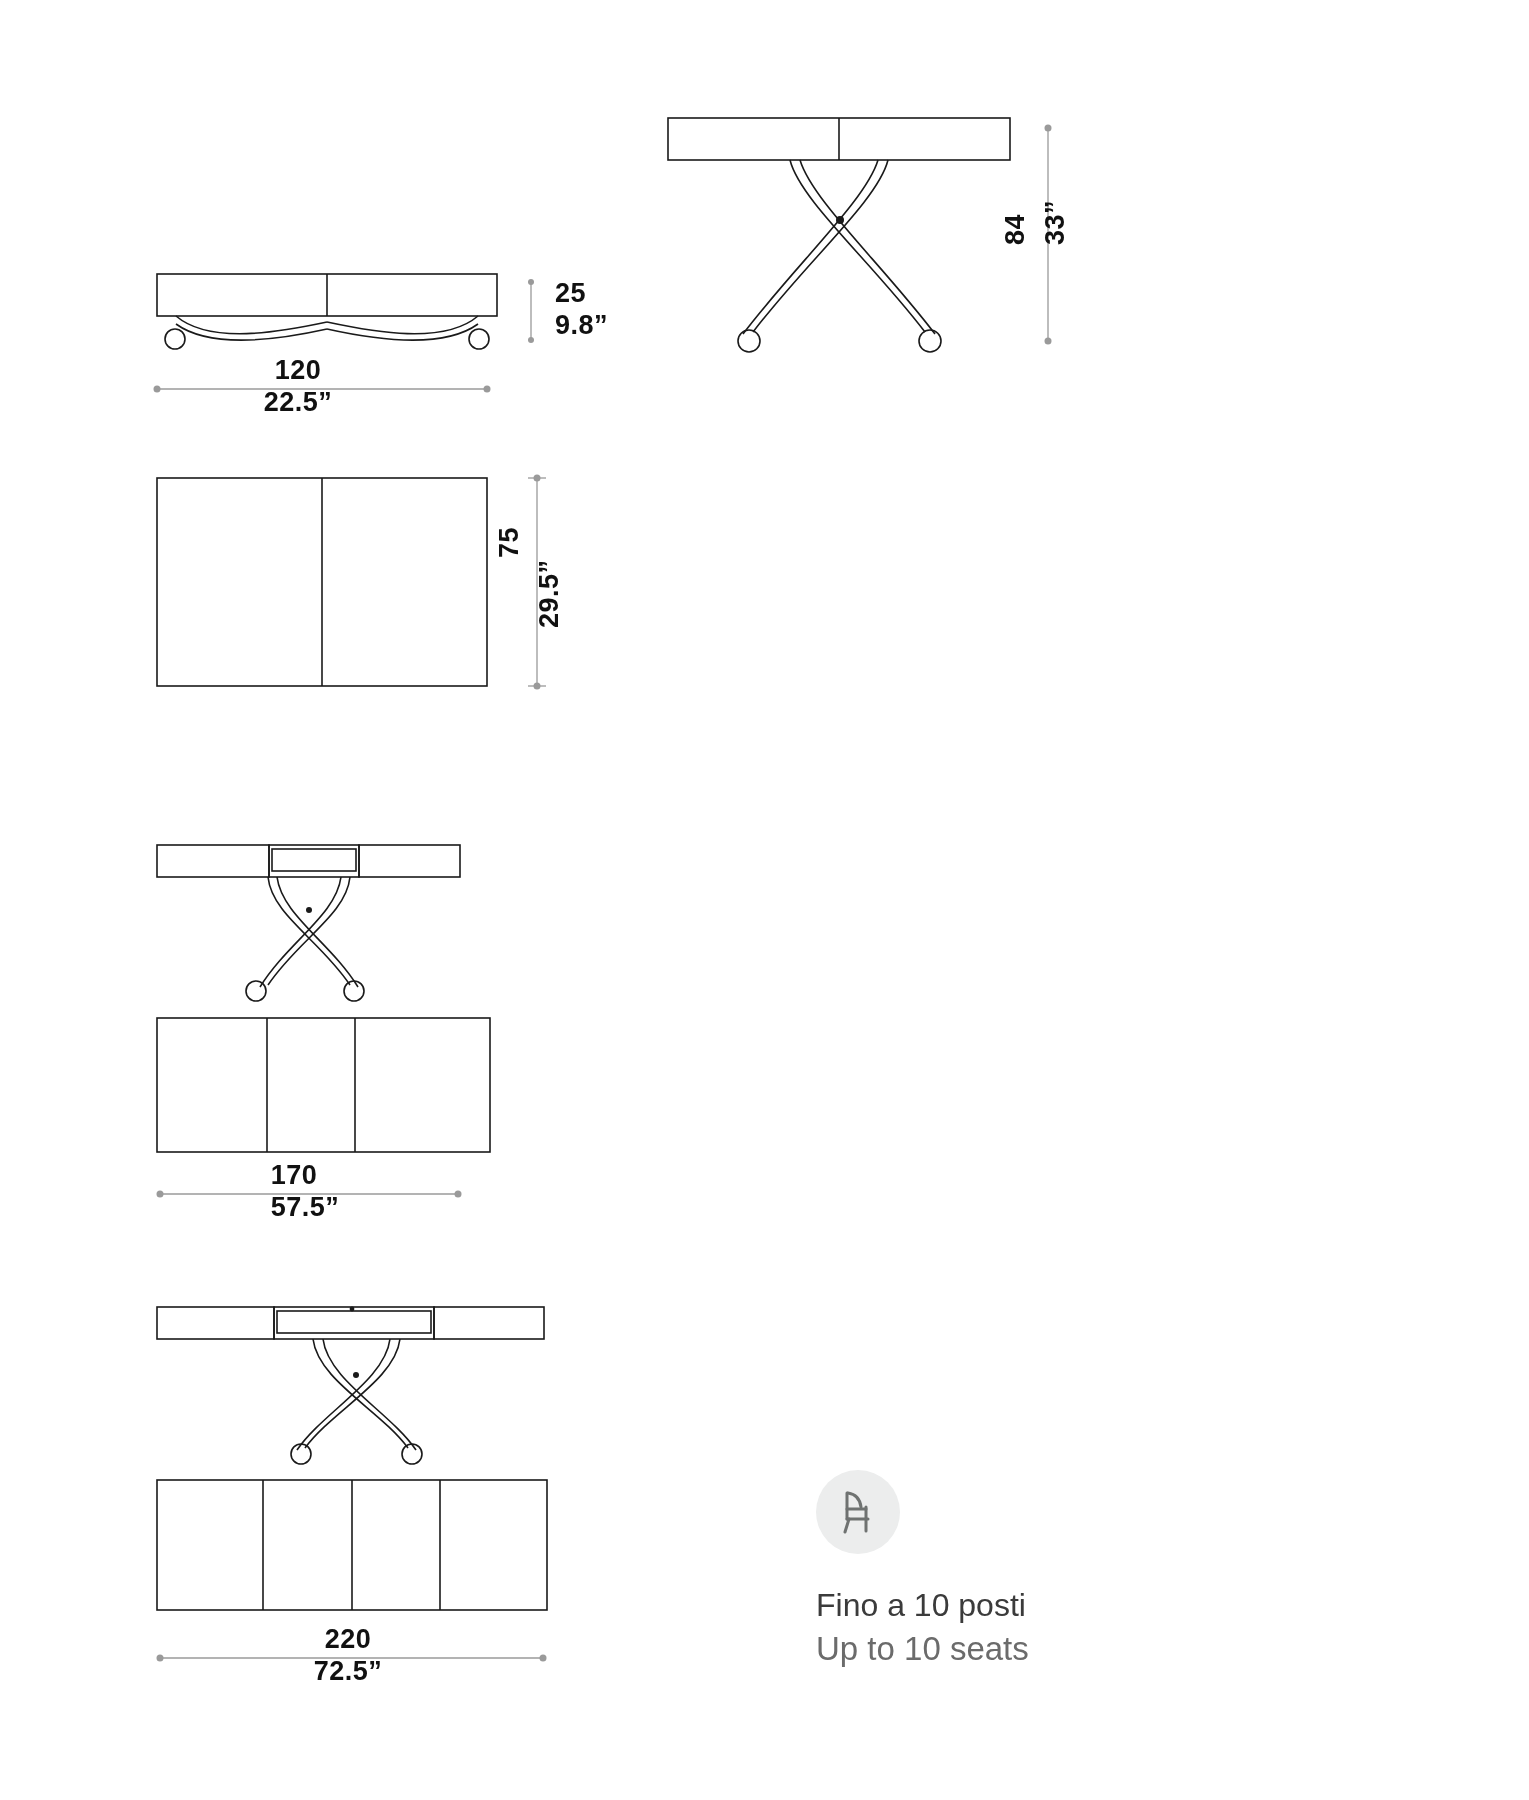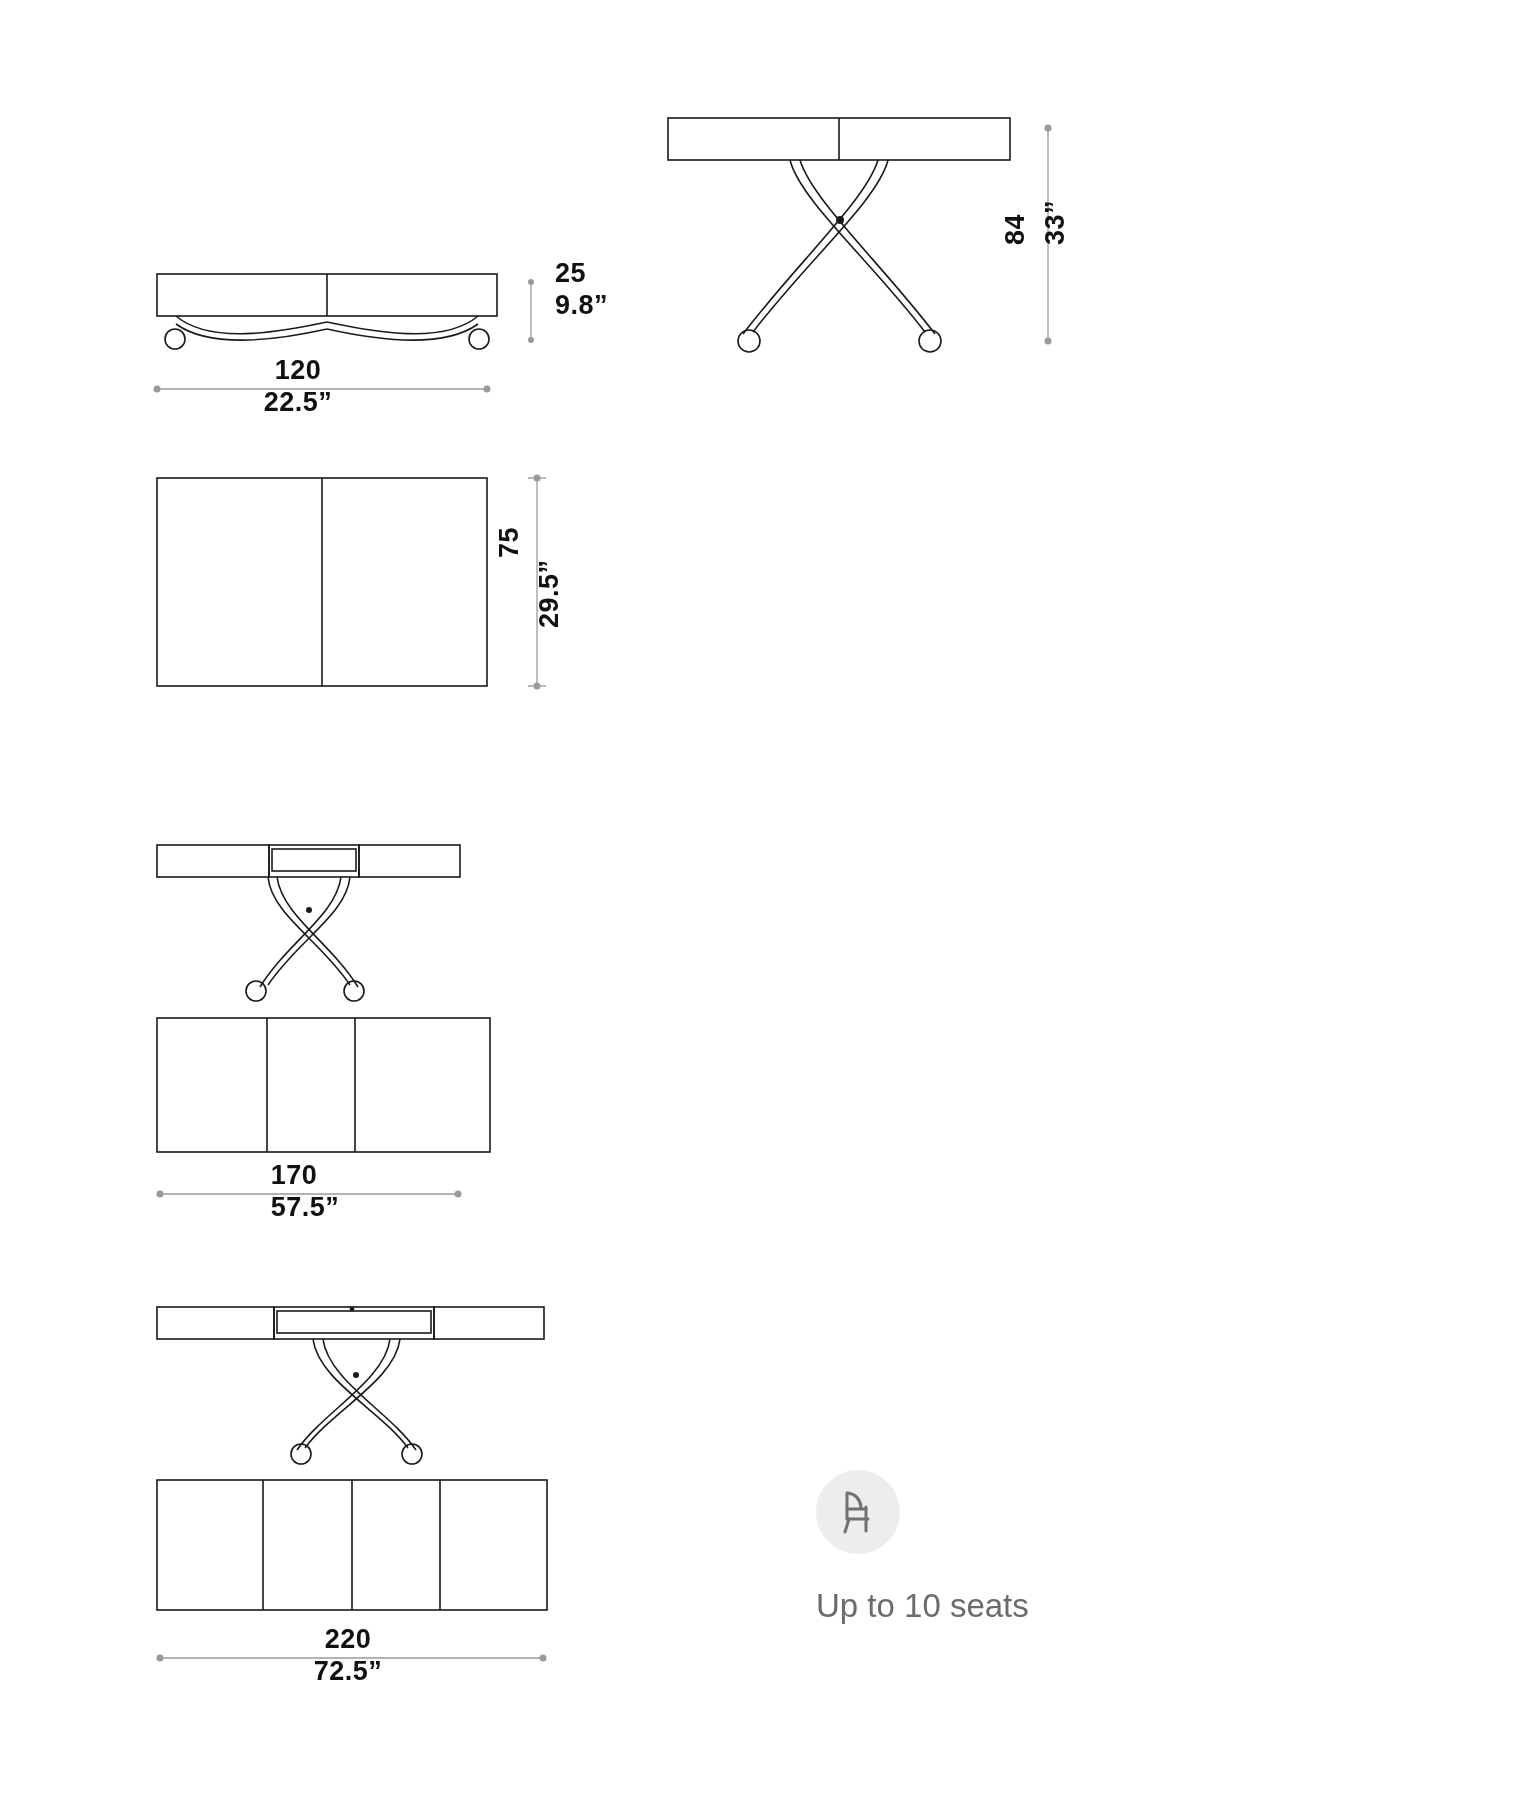--- a/index.html
+++ b/index.html
@@ -198,21 +198,21 @@
 
       <g stroke="#9a9a9a" stroke-width="1.3">
         <line x1="160" y1="1658" x2="543" y2="1658"></line>
         <circle cx="160" cy="1658" r="3.5" fill="#9a9a9a" stroke="none"></circle>
         <circle cx="543" cy="1658" r="3.5" fill="#9a9a9a" stroke="none"></circle>
       </g>
 
     </g>
   </svg>
 
-  <div class="dim-label" style="left:555px; top:258px; text-align:left;">
+  <div class="dim-label" style="left:555px; top:278px; text-align:left;">
     <div class="dim-metric">25</div>
     <div class="dim-imperial">9.8”</div>
   </div>
 
   <div class="dim-label" style="left:298px; top:355px; text-align:center; transform:translateX(-50%);">
     <div class="dim-metric">120</div>
     <div class="dim-imperial">22.5”</div>
   </div>
 
   <div class="dim-label rot" style="left:1000px; top:245px;">
@@ -246,17 +246,18 @@
           <path d="M13 6 C 20 7, 25 12, 26 20"></path>
           <path d="M12 6 L 12 32"></path>
           <path d="M12 22 L 31 22"></path>
           <path d="M31 20 L 31 44"></path>
           <path d="M12 32 L 33 32"></path>
           <path d="M14 32 L 10 45"></path>
         </g>
       </svg>
     </div>
     <div class="seat-text">
+      <div class="seat-it">Fino a 10 posti</div>
       <div class="seat-en">Up to 10 seats</div>
     </div>
   </div>
 
 </div>
 
 </body></html>

